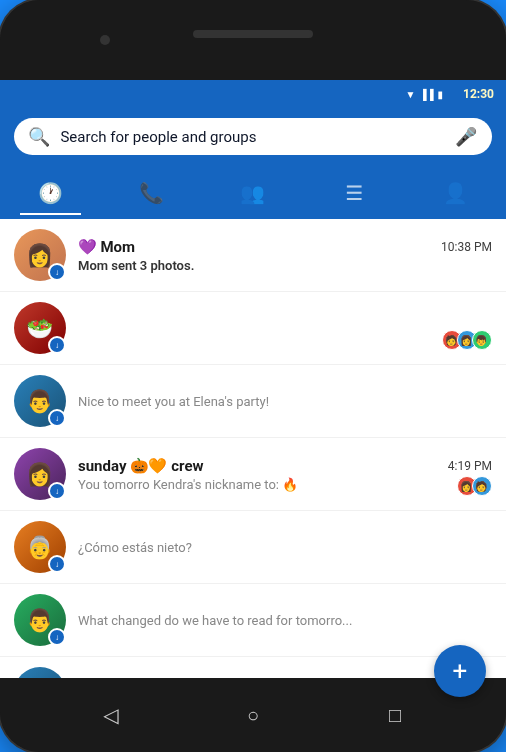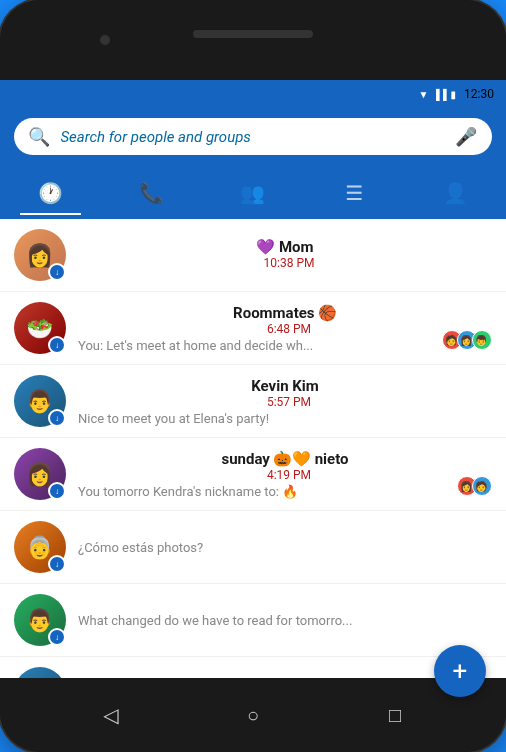--- a/index.html
+++ b/index.html
@@ -61,24 +61,24 @@
       align-items: center;
       padding: 0 12px;
       gap: 4px;
     }
     .status-icons {
       display: flex;
       align-items: center;
       gap: 4px;
     }
     .status-time {
-      color: #000000;
+      color: #fef9c3;
       font-size: 12px;
-      font-weight: normal;
-      margin-left: 4px;
+      font-weight: bold;
+      margin-left: 16px;
     }
     .status-icon {
       color: white;
       font-size: 10px;
     }
     .header {
       background: #1565C0;
       padding: 10px 14px 14px;
     }
     .search-bar {
@@ -88,23 +88,22 @@
       align-items: center;
       padding: 8px 14px;
       gap: 10px;
     }
     .search-icon-svg {
       color: #888;
       font-size: 18px;
     }
     .search-text {
       flex: 1;
-      color: #0369a1;
+      color: #0f172a;
       font-size: 15px;
-      font-style: italic;
     }
     .mic-icon {
       color: #1565C0;
       font-size: 18px;
     }
     .nav-tabs {
       background: #1565C0;
       display: flex;
       justify-content: space-around;
       align-items: center;
@@ -179,36 +178,35 @@
       justify-content: center;
       font-size: 8px;
       color: white;
     }
     .conversation-content {
       flex: 1;
       min-width: 0;
     }
     .conversation-header-row {
       display: flex;
-      justify-content: center;
+      justify-content: space-between;
       align-items: center;
       margin-bottom: 2px;
-      flex-direction: column;
     }
     .conversation-name {
       font-weight: bold;
       font-size: 15px;
       color: #1a1a1a;
       white-space: nowrap;
       overflow: hidden;
       text-overflow: ellipsis;
     }
     .conversation-time {
       font-size: 12px;
-      color: #b91c1c;
+      color: #404040;
       flex-shrink: 0;
       margin-left: 8px;
     }
     .conversation-preview {
       font-size: 13px;
       color: #888;
       white-space: nowrap;
       overflow: hidden;
       text-overflow: ellipsis;
     }
@@ -328,77 +326,67 @@
     <div class="conversation-item">
           <div class="avatar-wrapper">
             <div class="avatar av-mom">👩</div>
             <div class="avatar-badge badge-blue" style="font-size: 8px;">↓</div>
           </div>
           <div class="conversation-content">
             <div class="conversation-header-row">
               <span class="conversation-name">💜 Mom</span>
               <span class="conversation-time">10:38 PM</span>
             </div>
+            <div class="conversation-preview bold">Mom sent 3 photos.</div>
           </div>
         </div>
         <div class="conversation-item">
           <div class="avatar-wrapper">
             <div class="avatar av-room">🥗</div>
             <div class="avatar-badge badge-blue" style="font-size: 8px;">↓</div>
-          </div>
-          <div class="conversation-content">
-            <div class="conversation-header-row">
-              <span class="conversation-name">Roommates 🏀</span>
-              <span class="conversation-time">6:48 PM</span>
-            </div>
-            <div class="conversation-preview">You: Let's meet at home and decide wh...</div>
           </div>
           <div class="group-avatars">
             <div class="group-mini-avatar" style="background: rgb(231, 76, 60);">🧑</div>
             <div class="group-mini-avatar" style="background: rgb(52, 152, 219);">👩</div>
             <div class="group-mini-avatar" style="background: rgb(46, 204, 113);">👦</div>
           </div>
         </div>
         <div class="conversation-item">
           <div class="avatar-wrapper">
             <div class="avatar av-kevin">👨</div>
             <div class="avatar-badge badge-blue" style="font-size: 8px;">↓</div>
           </div>
           <div class="conversation-content">
+            <div class="conversation-preview">Nice to meet you at Elena's party!</div>
+          </div>
+        </div>
+        <div class="conversation-item">
+          <div class="avatar-wrapper">
+            <div class="avatar av-sunday">👩</div>
+            <div class="avatar-badge badge-blue" style="font-size: 8px;">↓</div>
+          </div>
+          <div class="conversation-content">
             <div class="conversation-header-row">
-              <span class="conversation-name">Kevin Kim</span>
-              <span class="conversation-time">5:57 PM</span>
-            </div>
-            <div class="conversation-preview">Nice to meet you at Elena's party!</div>
-          </div>
-        </div>
-        <div class="conversation-item">
-          <div class="avatar-wrapper">
-            <div class="avatar av-sunday">👩</div>
-            <div class="avatar-badge badge-blue" style="font-size: 8px;">↓</div>
-          </div>
-          <div class="conversation-content">
-            <div class="conversation-header-row">
-              <span class="conversation-name">sunday 🎃🧡 nieto</span>
+              <span class="conversation-name">sunday 🎃🧡 crew</span>
               <span class="conversation-time">4:19 PM</span>
             </div>
             <div class="conversation-preview">You tomorro Kendra's nickname to: 🔥</div>
           </div>
           <div class="group-avatars">
             <div class="group-mini-avatar" style="background: rgb(231, 76, 60);">👩</div>
             <div class="group-mini-avatar" style="background: rgb(52, 152, 219);">🧑</div>
           </div>
         </div>
         <div class="conversation-item">
           <div class="avatar-wrapper">
             <div class="avatar av-abuela">👵</div>
             <div class="avatar-badge badge-blue" style="font-size: 8px;">↓</div>
           </div>
           <div class="conversation-content">
-            <div class="conversation-preview">¿Cómo estás photos?</div>
+            <div class="conversation-preview">¿Cómo estás nieto?</div>
           </div>
         </div>
         <div class="conversation-item">
           <div class="avatar-wrapper">
             <div class="avatar av-russell">👨</div>
             <div class="avatar-badge badge-blue" style="font-size: 8px;">↓</div>
           </div>
           <div class="conversation-content">
             <div class="conversation-preview">What changed do we have to read for tomorro...</div>
           </div>

